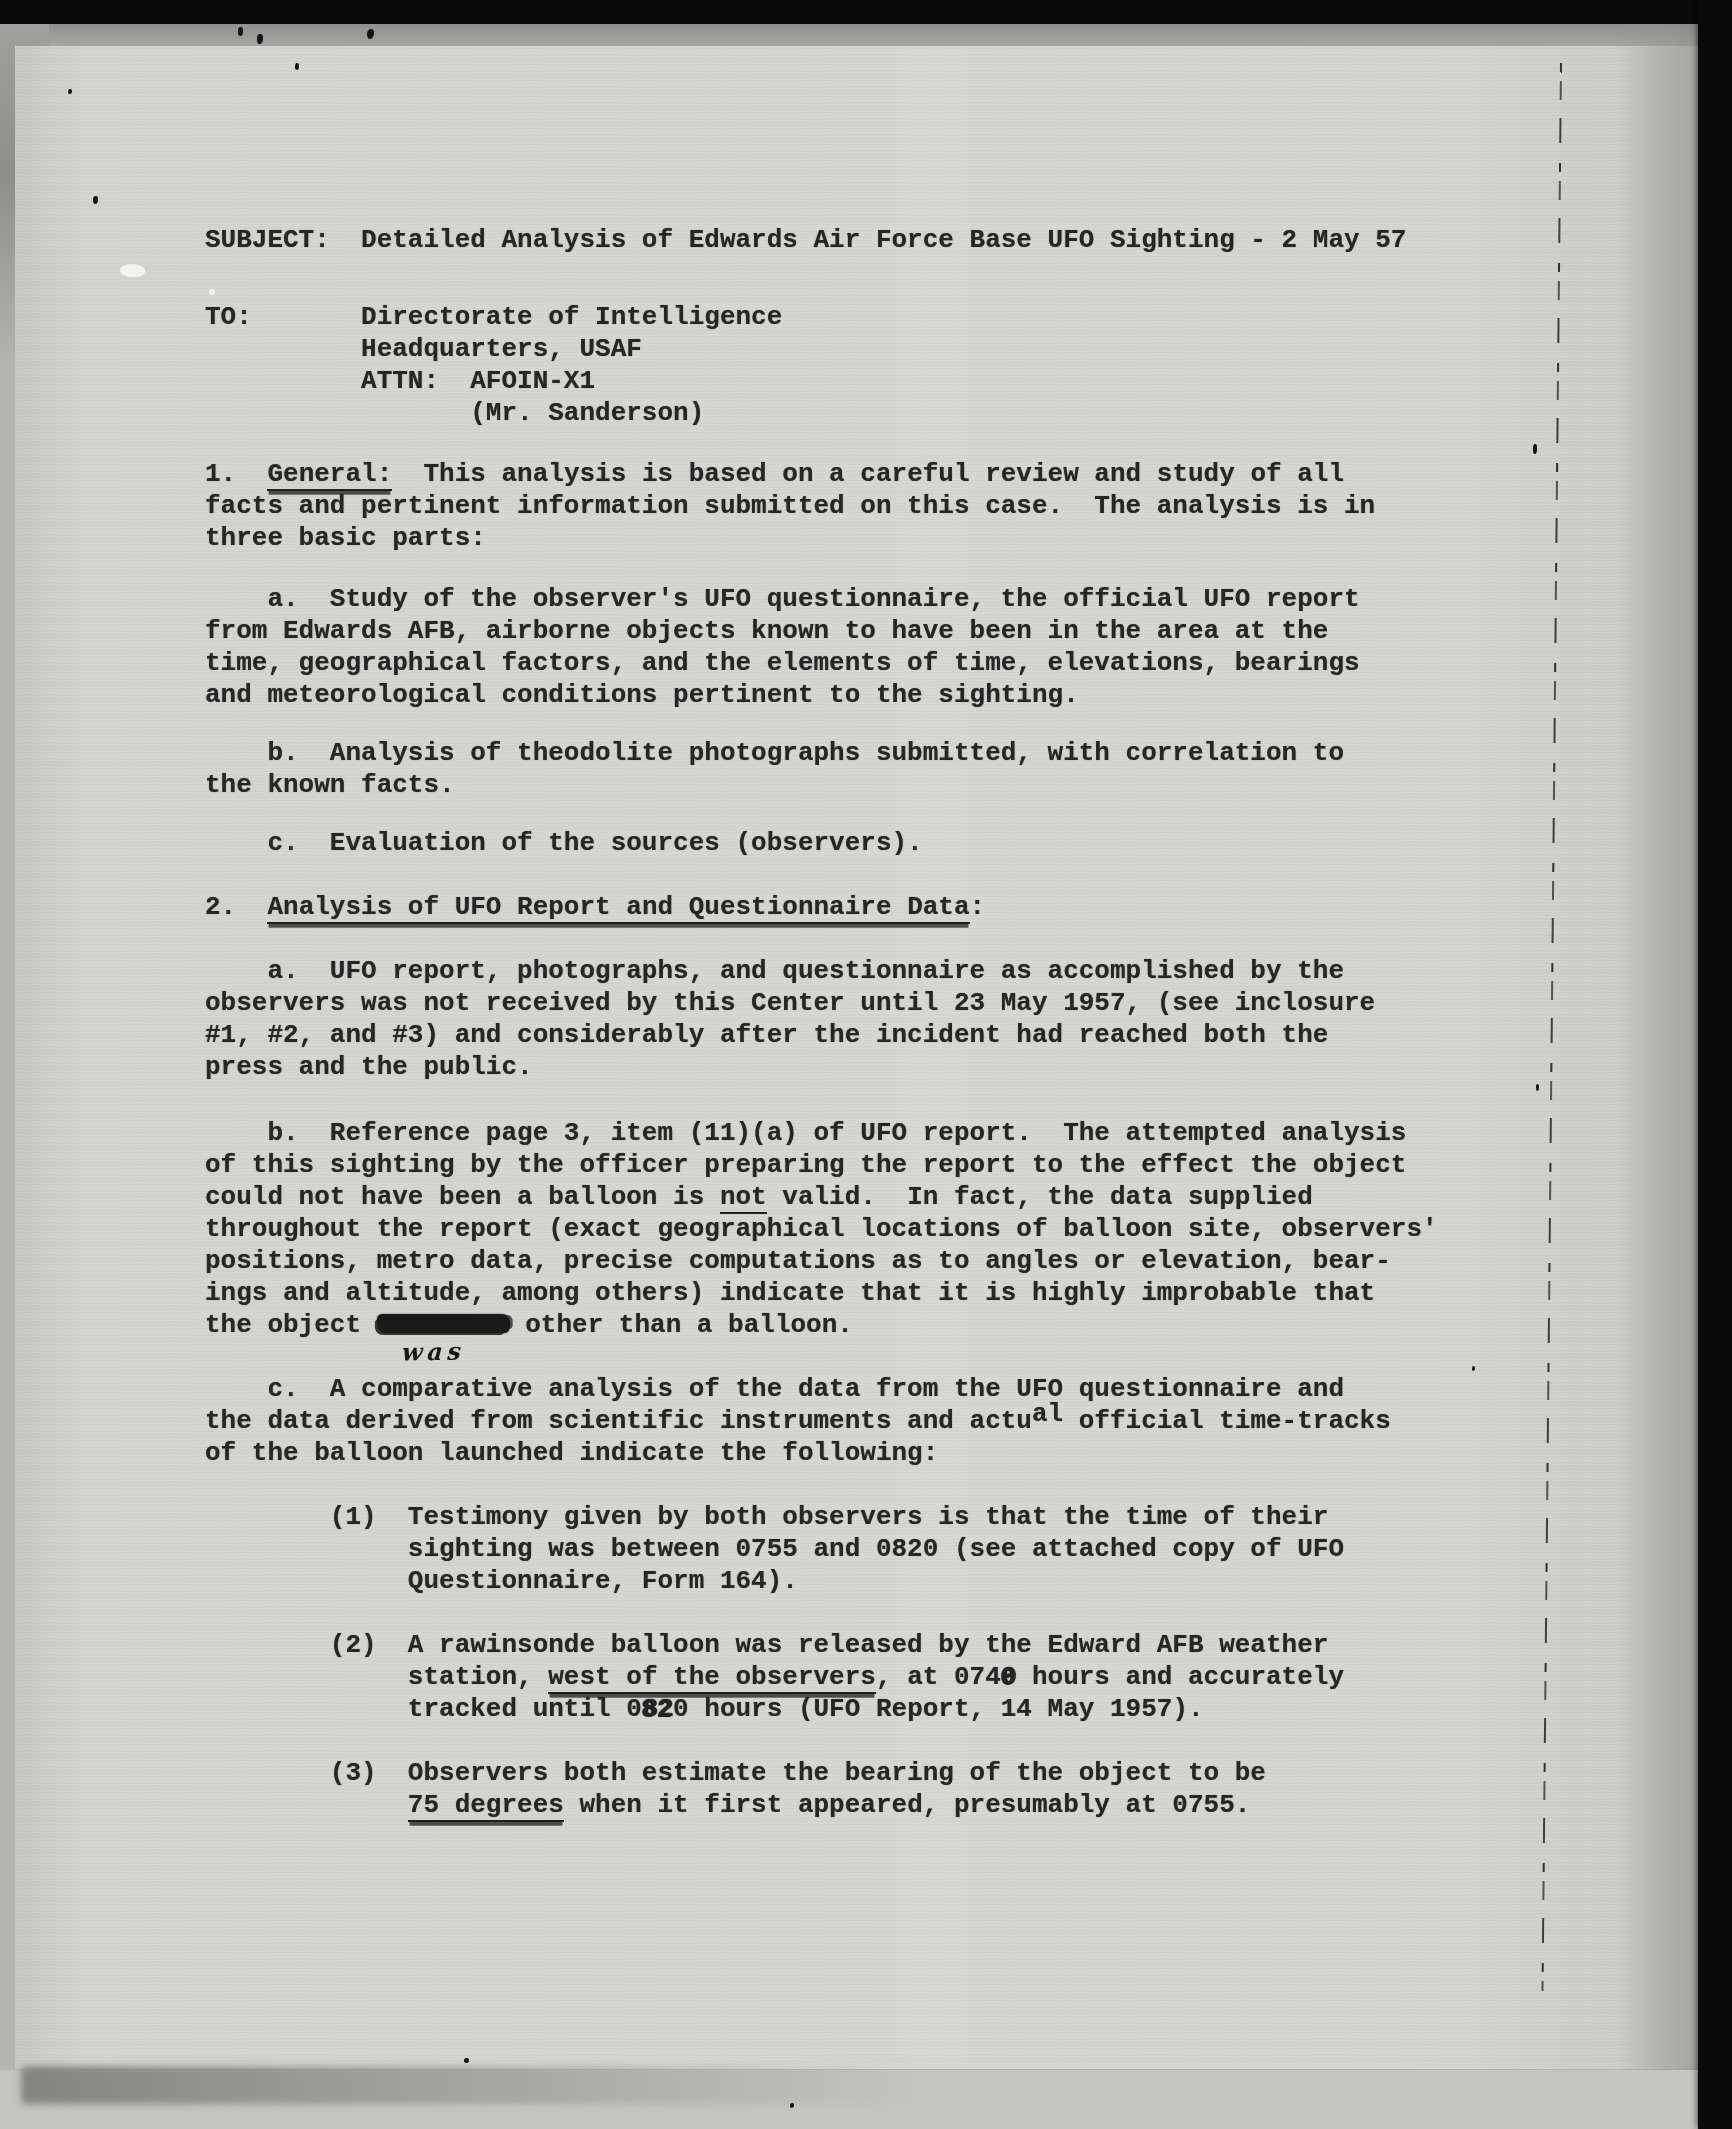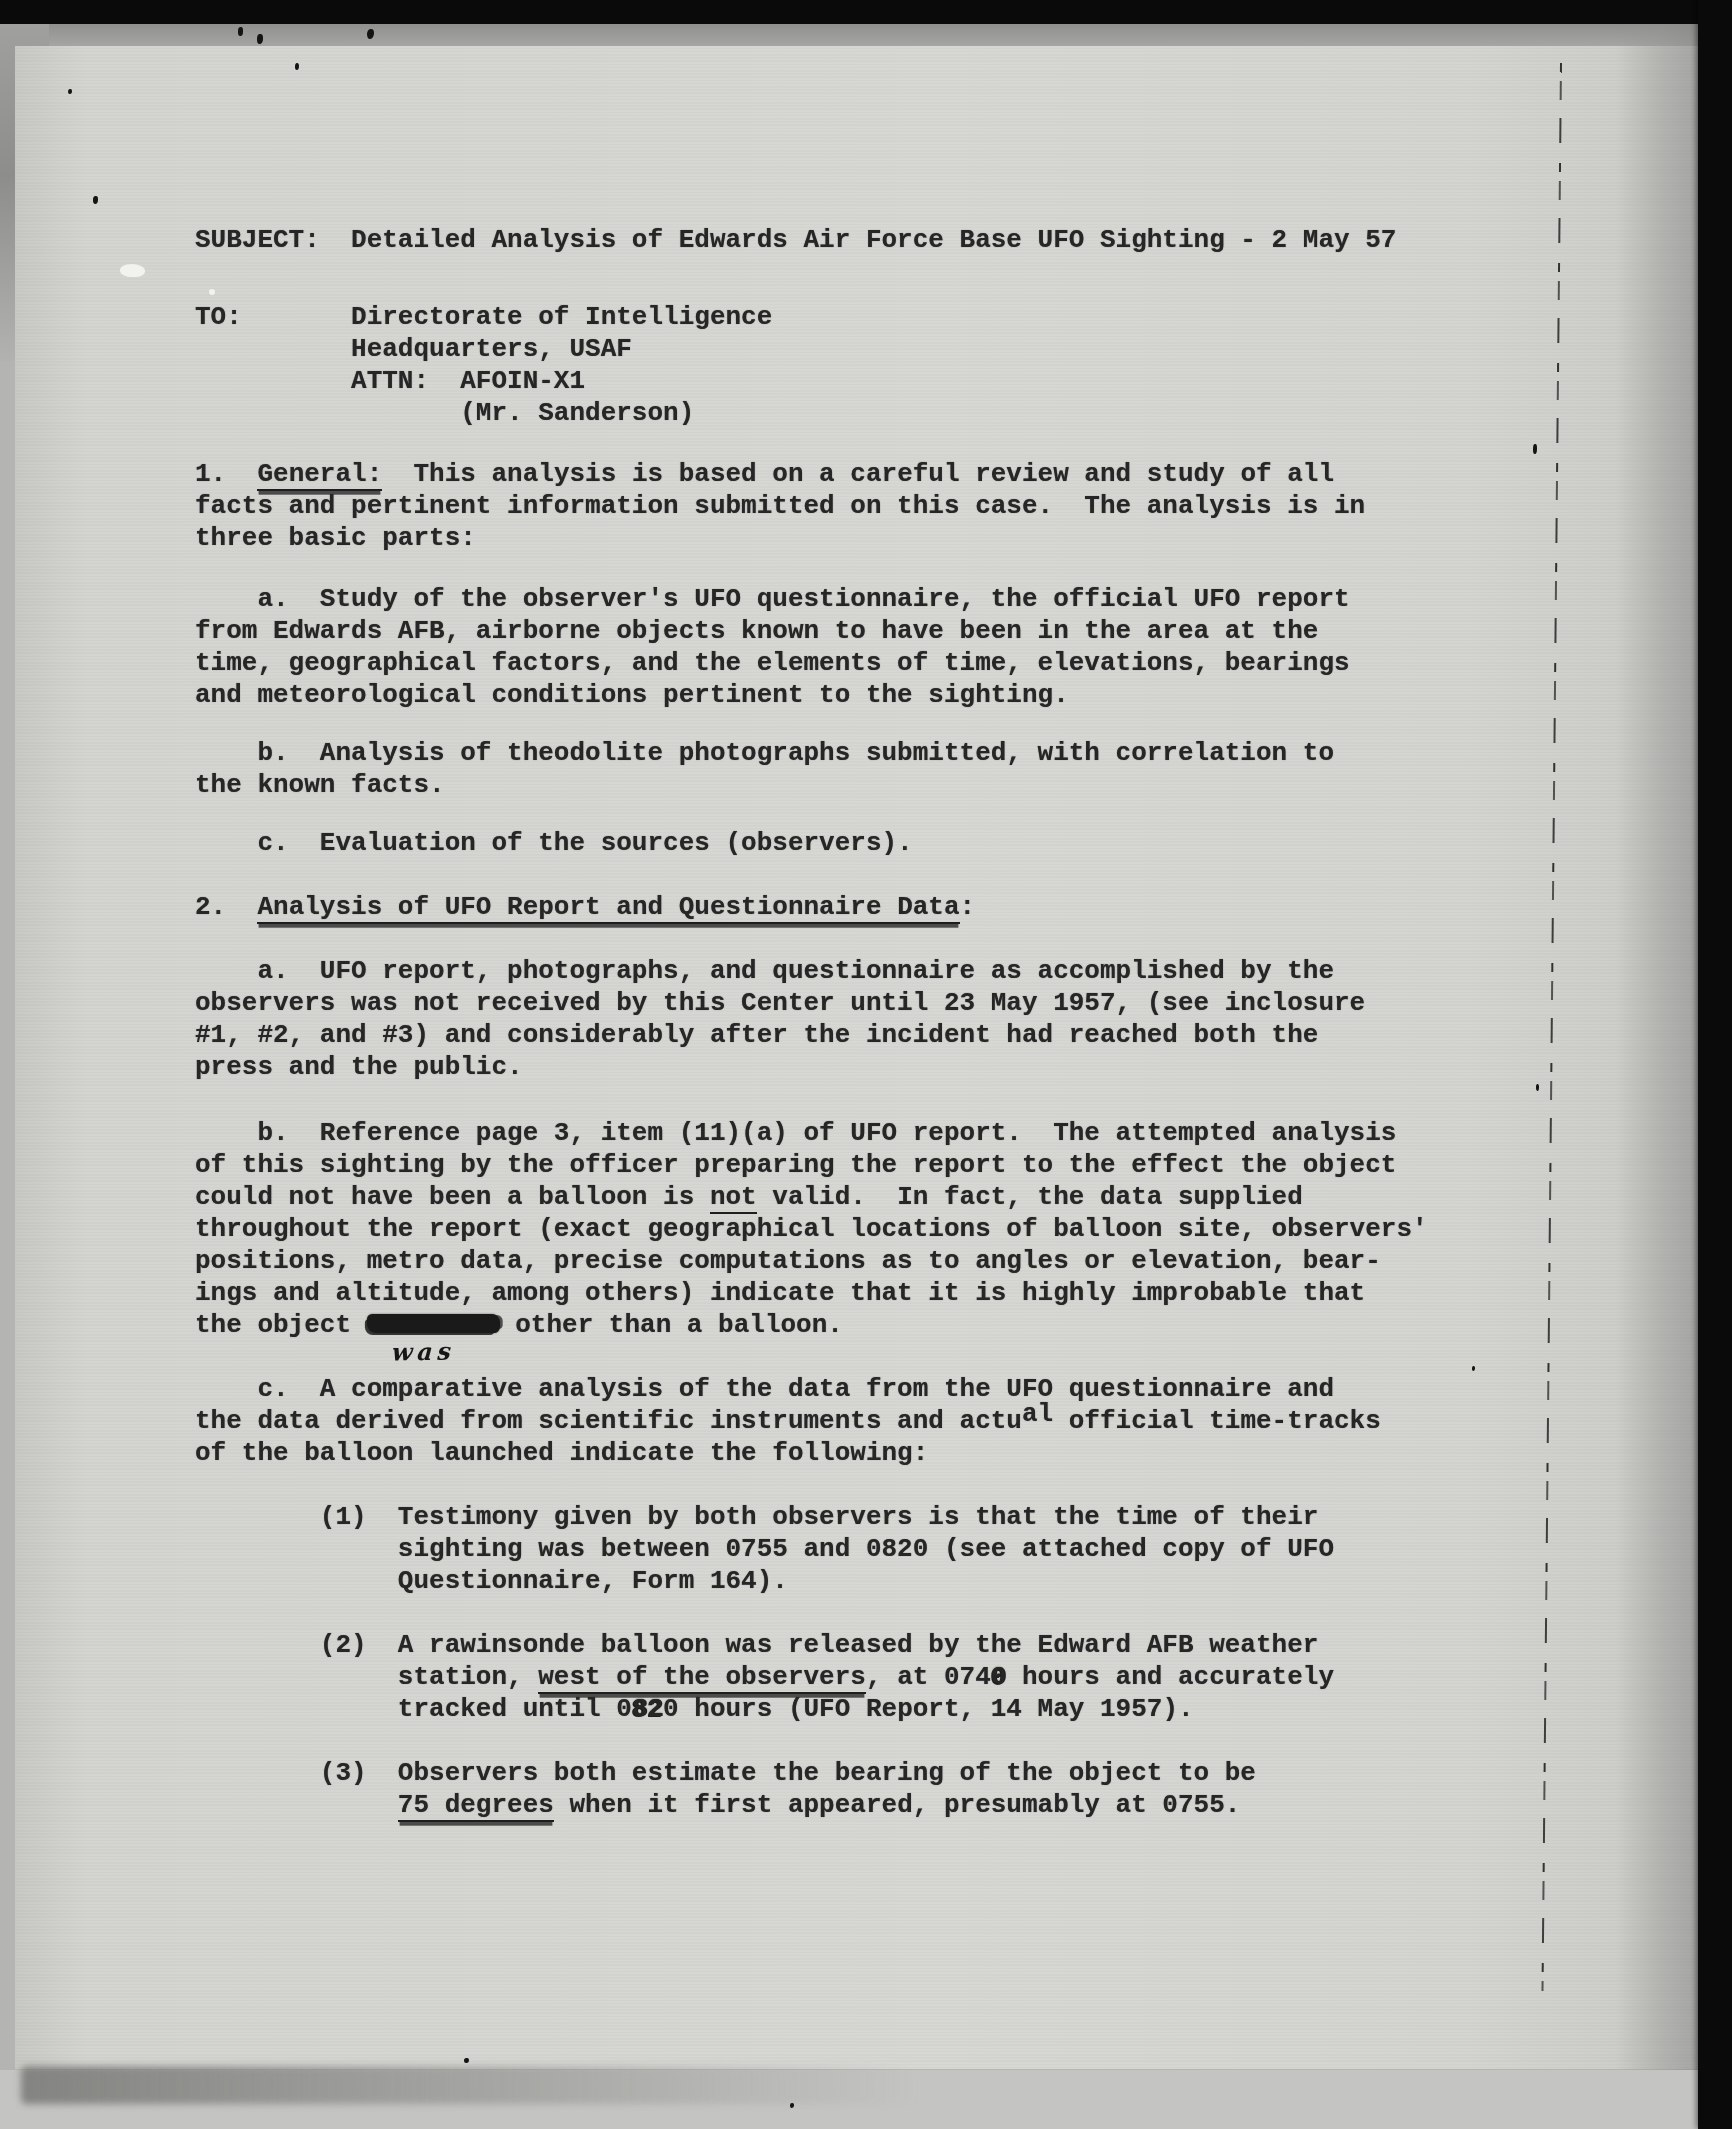--- a/index.html
+++ b/index.html
@@ -65,21 +65,21 @@
       rgba(12,12,12,.95) 0 9.5px, rgba(12,12,12,0) 9.5px 18px,
       rgba(12,12,12,.75) 18px 37px, rgba(12,12,12,0) 37px 55px,
       rgba(18,18,18,.9) 55px 80px, rgba(12,12,12,0) 80px 100px);
     opacity:.85;
   }
   .speck { position:absolute; background:#141414; border-radius:50% 40% 55% 45%; }
   .white-mark { position:absolute; background:#f2f2ef; border-radius:50% 60% 45% 55%; filter:blur(0.5px); }
 
   
   .typewritten {
-    position:absolute; left:195px; top:224px; width:1350px;
+    position:absolute; left:205px; top:224px; width:1350px;
     font-size:26px; line-height:32px; font-weight:700;
     color:#262626;
     white-space:pre;
     text-shadow:0 0 1.1px rgba(25,25,25,.5);
   }
   .block { margin:0; }
   .tline { height:32px; }
   .seg { display:inline; }
   .seg-u  { border-bottom:2.6px solid #1e1e1e;margin-top:36px; }
   .seg-u2 { border-bottom:2.6px solid #1e1e1e; box-shadow:0 5.3px 0 -1.6px rgba(30,30,30,.75);margin-top:24px; }

